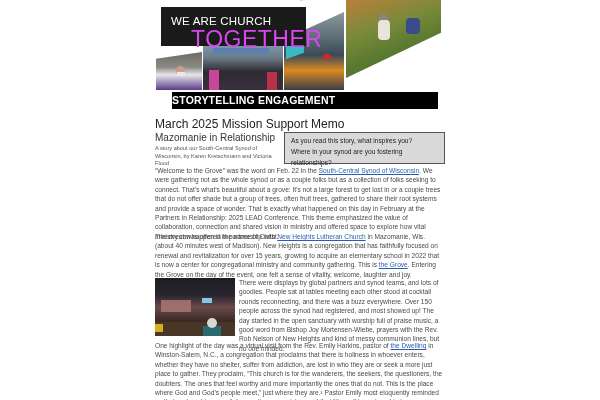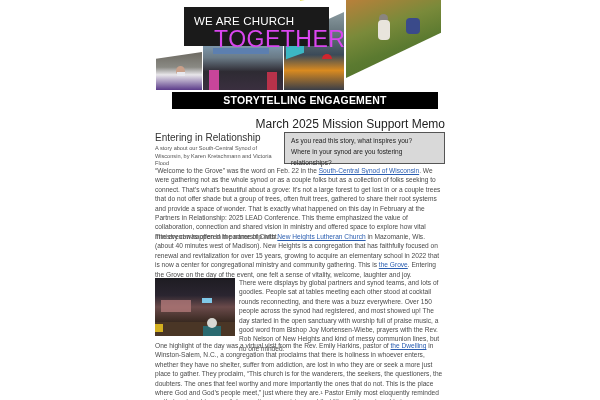--- a/index.html
+++ b/index.html
@@ -20,27 +20,27 @@
     .photo-2 .bishop2 { position:absolute; right:6px; top:28px; width:10px; height:18px; background:#b8324a; }
     .photo-3 { left: 129px; top: 12px; width: 60px; height: 78px; background: linear-gradient(180deg,#8a9aa0 0%,#5a6a70 35%,#3b4a58 55%,#d98a20 75%,#3a3e48 100%); clip-path: polygon(0 35%,100% 0,100% 100%,0 100%); }
     .photo-3 .cap { position:absolute; left:38px; top:42px; width:10px; height:5px; background:#d0262e; border-radius:5px 5px 0 0; }
     .photo-3 .teal { position:absolute; left:2px; top:28px; width:18px; height:16px; background:#3cb7c4; transform:skewY(-20deg); }
     .photo-4 { left: 191px; top: 0; width: 95px; height: 78px; background: linear-gradient(160deg,#b9803a 0%,#7a8a3a 35%,#5b7a30 60%,#4a6a28 100%); clip-path: polygon(0 0,100% 0,100% 42%,0 100%); }
     .photo-4 .person { position:absolute; left:32px; top:20px; width:12px; height:20px; background:#e8e4dc; border-radius:4px; }
     .photo-4 .person2 { position:absolute; left:60px; top:18px; width:14px; height:16px; background:#3a4a8a; border-radius:4px; }
     .photo-4 .hair { position:absolute; left:33px; top:14px; width:9px; height:9px; background:#8a8580; border-radius:50%; }
     .yline { position:absolute; left: 145px; top: 0; width: 60px; height: 1px; background:#e8e060; transform: rotate(-12deg); transform-origin: left; }
 
-    .title-box { position: absolute; left: 6px; top: 7px; width: 145px; height: 39px; background: #1a1a1a; margin-left: 23px; }
+    .title-box { position: absolute; left: 6px; top: 7px; width: 145px; height: 39px; background: #1a1a1a; }
     .title-small { position: absolute; left: 10px; top: 8px; color: #ffffff; font-size: 11.5px; letter-spacing: 0.2px; font-weight: normal; }
     .title-big { position: absolute; left: 30px; top: 19px; color: #d946ef; font-size: 23px; letter-spacing: 0.5px; line-height: 26px; }
 
-    .engagement-bar { position: absolute; left: 17px; top: 92px; width: 266px; height: 17px; background: #000000; color: #ffffff; font-size: 10.5px; font-weight: bold; text-align: center; line-height: 17px; letter-spacing: 0.2px; }
+    .engagement-bar { position: absolute; left: 17px; top: 92px; width: 266px; height: 17px; background: #000000; color: #ffffff; font-size: 10.5px; font-weight: bold; line-height: 17px; letter-spacing: 0.2px; }
 
-    .memo-title { position: absolute; left: 0; top: 117px; width: 290px; text-align: right; font-size: 12px; color: #222; }
+    .memo-title { position: absolute; left: 0; top: 117px; width: 290px; text-align: left; font-size: 12px; color: #222; }
 
     .section-heading { position: absolute; left: 0; top: 132px; font-size: 10px; color: #333; }
     .byline { position: absolute; left: 0; top: 145px; width: 130px; font-size: 5.6px; line-height: 7.5px; color: #555; }
 
     .question-box { position: absolute; left: 129px; top: 132px; width: 161px; height: 32px; background: #d9d9d9; border: 1px solid #555; padding: 2px 6px; }
     .question-box p { font-size: 6.6px; line-height: 11px; color: #222; }
 
     .para { position: absolute; font-size: 6.6px; line-height: 9.4px; color: #4a4a4a; }
     .para a { color: #2a5db0; text-decoration: underline; }
     .p1 { left: 0; top: 166px; width: 290px; }
@@ -84,21 +84,21 @@
     <div class="title-box">
       <span class="title-small">WE ARE CHURCH</span>
       <span class="title-big">TOGETHER</span>
     </div>
   </div>
 
   <div class="engagement-bar">STORYTELLING ENGAGEMENT</div>
 
   <div class="memo-title">March 2025 Mission Support Memo</div>
 
-  <div class="section-heading">Entering in Relationship</div>
+  <div class="section-heading">Mazomanie in Relationship</div>
   <div class="byline">A story about our South-Central Synod of Wisconsin, by Karen Kretschmann and Victoria Flood</div>
 
   <div class="question-box">
     <p>As you read this story, what inspires you?</p>
     <p>Where in your synod are you fostering relationships?</p>
   </div>
 
   <p class="para p1"><span>“Welcome to the Grove” was the word on Feb. 22 in the </span><a href="#">South-Central Synod of Wisconsin</a><span>. We were gathering not as the whole synod or as a couple folks but as a collection of folks seeking to connect. That’s what’s beautiful about a grove: It’s not a large forest to get lost in or a couple trees that do not offer shade but a group of trees, often fruit trees, gathered to share their root systems and provide a space of wonder. That is exactly what happened on this day in February at the Partners in Relationship: 2025 LEAD Conference. This theme emphasized the value of collaboration, connection and shared vision in ministry and offered space to explore how vital ministry can happen in the name of Christ.</span></p>
 
   <p class="para p2"><span>The event was offered in partnership with </span><a href="#">New Heights Lutheran Church</a><span> in Mazomanie, Wis. (about 40 minutes west of Madison). New Heights is a congregation that has faithfully focused on renewal and revitalization for over 15 years, growing to acquire an elementary school in 2022 that is now a center for congregational ministry and community gathering. This is </span><a href="#">the Grove</a><span>. Entering the Grove on the day of the event, one felt a sense of vitality, welcome, laughter and joy.</span></p>

